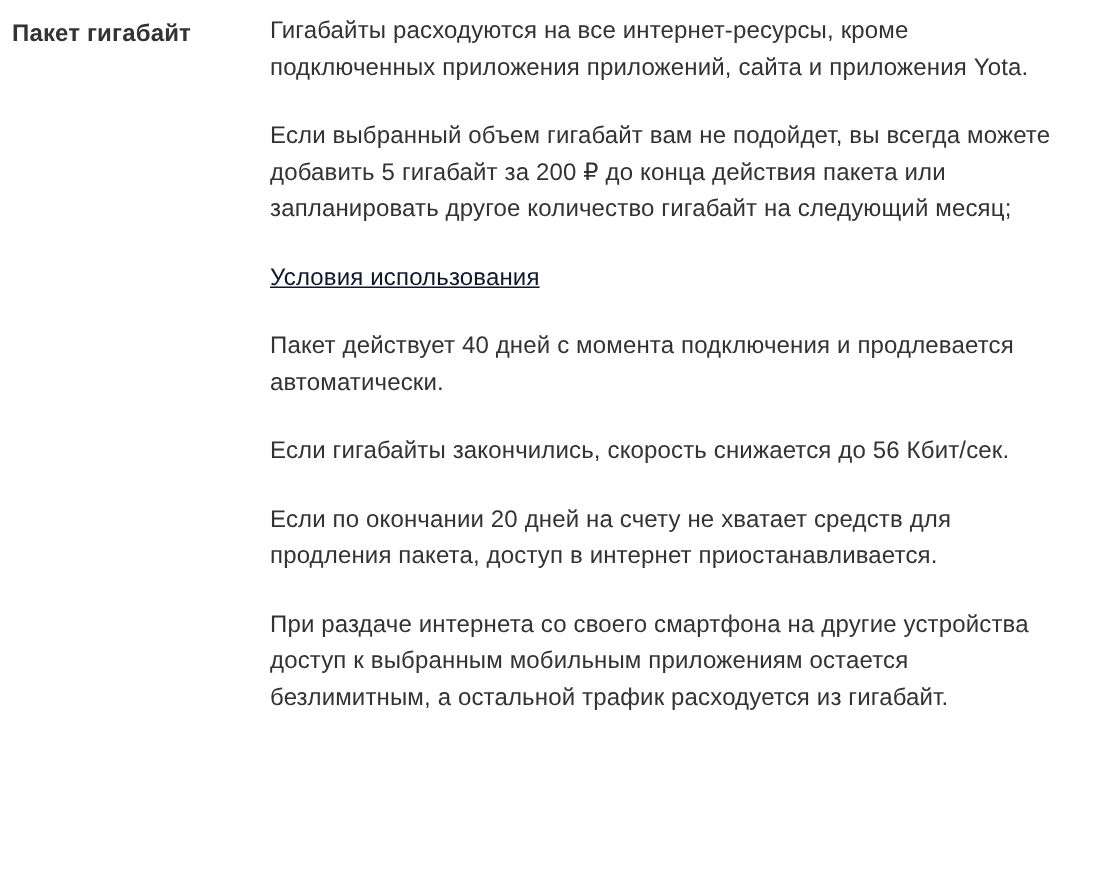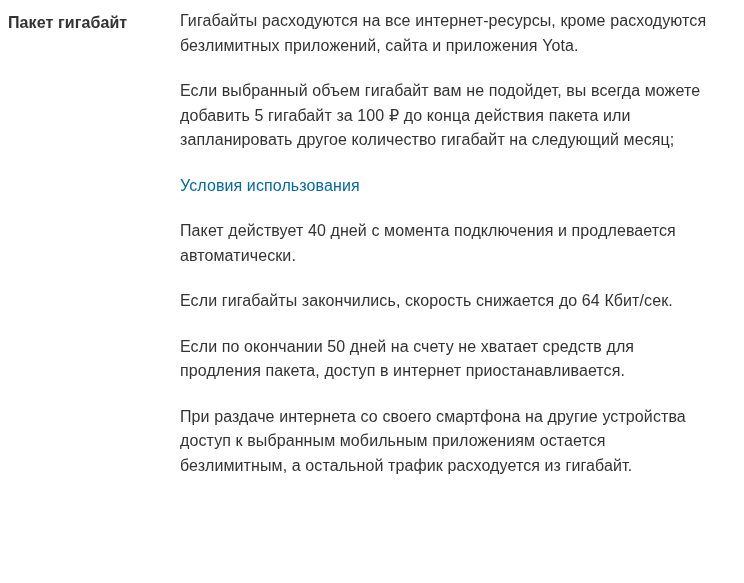--- a/index.html
+++ b/index.html
@@ -37,34 +37,35 @@
     max-width: 536px;
   }
   .text-col p {
     font-size: 16px;
     line-height: 24.5px;
     color: #333333;
     margin: 0 0 21px 0;
     letter-spacing: 0.1px;
   }
   .text-col p.subheading {
-    color: #0369a1;
+    color: #0f172a;
     margin-top: 0;
     margin-bottom: 21px;
+    text-decoration: underline;
   }
 </style>
 </head>
 <body>
 
 <div class="page">
   <div class="label-col">
     <div class="row-label">Пакет гигабайт</div>
   </div>
   <div class="text-col" id="paragraphs-container">
-      <p>Гигабайты расходуются на все интернет-ресурсы, кроме расходуются безлимитных приложений, сайта и приложения Yota.</p>
-      <p>Если выбранный объем гигабайт вам не подойдет, вы всегда можете добавить 5 гигабайт за 100 ₽ до конца действия пакета или запланировать другое количество гигабайт на следующий месяц;</p>
+      <p>Гигабайты расходуются на все интернет-ресурсы, кроме подключенных приложения приложений, сайта и приложения Yota.</p>
+      <p>Если выбранный объем гигабайт вам не подойдет, вы всегда можете добавить 5 гигабайт за 200 ₽ до конца действия пакета или запланировать другое количество гигабайт на следующий месяц;</p>
       <p class="subheading">Условия использования</p>
       <p>Пакет действует 40 дней с момента подключения и продлевается автоматически.</p>
-      <p>Если гигабайты закончились, скорость снижается до 64 Кбит/сек.</p>
-      <p>Если по окончании 50 дней на счету не хватает средств для продления пакета, доступ в интернет приостанавливается.</p>
+      <p>Если гигабайты закончились, скорость снижается до 56 Кбит/сек.</p>
+      <p>Если по окончании 20 дней на счету не хватает средств для продления пакета, доступ в интернет приостанавливается.</p>
       <p>При раздаче интернета со своего смартфона на другие устройства доступ к выбранным мобильным приложениям остается безлимитным, а остальной трафик расходуется из гигабайт.</p>
     </div>
 </div>
 
 </body></html>

